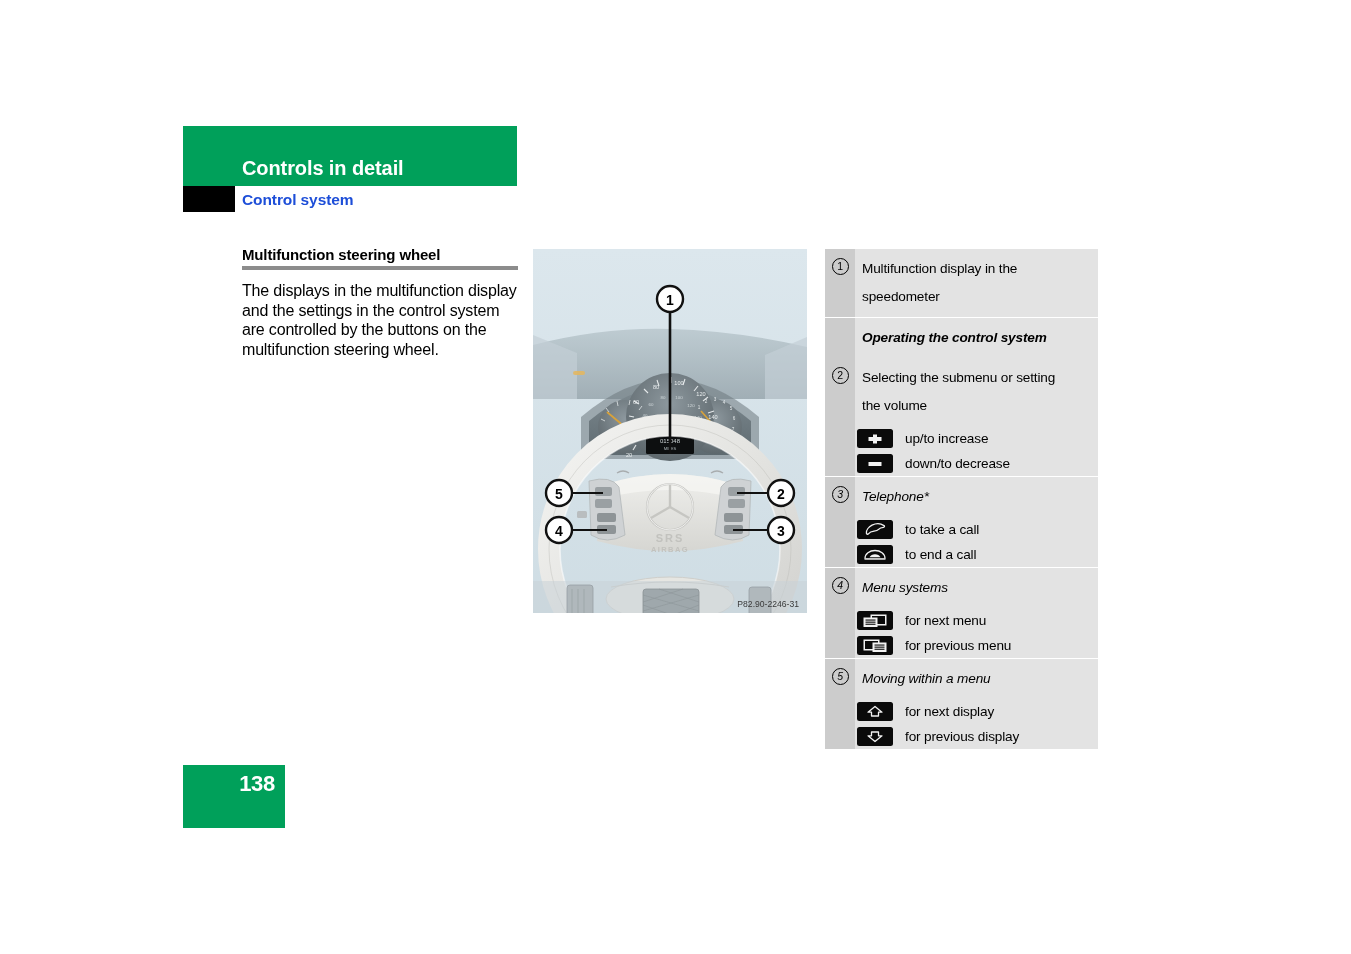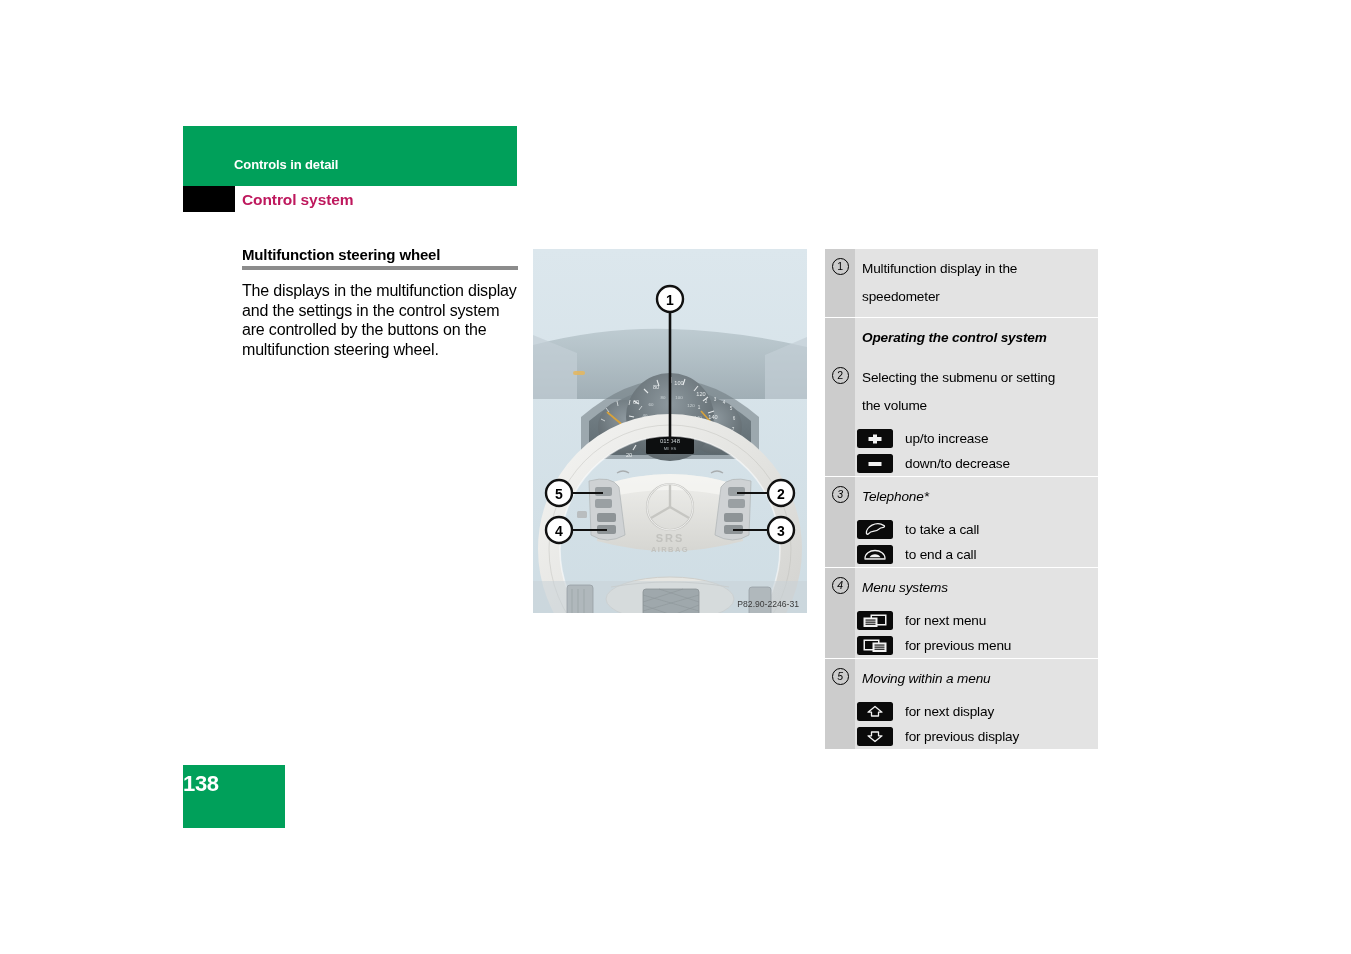--- a/index.html
+++ b/index.html
@@ -20,43 +20,43 @@
   #header-green {
     position: absolute;
     left: 183px;
     top: 126px;
     width: 334px;
     height: 60px;
     background: var(--green, #00a05a);
   }
   #header-title {
     position: absolute;
-    left: 234px;
+    left: 242px;
     top: 157px;
-    font-size: 13px;
+    font-size: 20px;
     font-weight: bold;
     color: #ffffff;
     letter-spacing: -0.1px;
     white-space: nowrap;
   }
   #header-black-tab {
     position: absolute;
     left: 183px;
     top: 186px;
     width: 52px;
     height: 26px;
     background: #000000;
   }
   #header-subtitle {
     position: absolute;
     left: 242px;
     top: 191px;
     font-size: 15.5px;
     font-weight: bold;
-    color: #be185d;
+    color: #1d4ed8;
     letter-spacing: -0.1px;
     white-space: nowrap;
   }
 
   
   #section-heading {
     position: absolute;
     left: 242px;
     top: 246px;
     width: 276px;
@@ -180,21 +180,21 @@
     top: 765px;
     width: 102px;
     height: 63px;
     background: var(--green, #00a05a);
   }
   #page-number {
     position: absolute;
     left: 183px;
     top: 771px;
     width: 92px;
-    text-align: left;
+    text-align: right;
     font-size: 22px;
     font-weight: bold;
     color: #ffffff;
     letter-spacing: -0.3px;
   }
 </style>
 </head>
 <body>
 
 <div id="header-green"></div>

